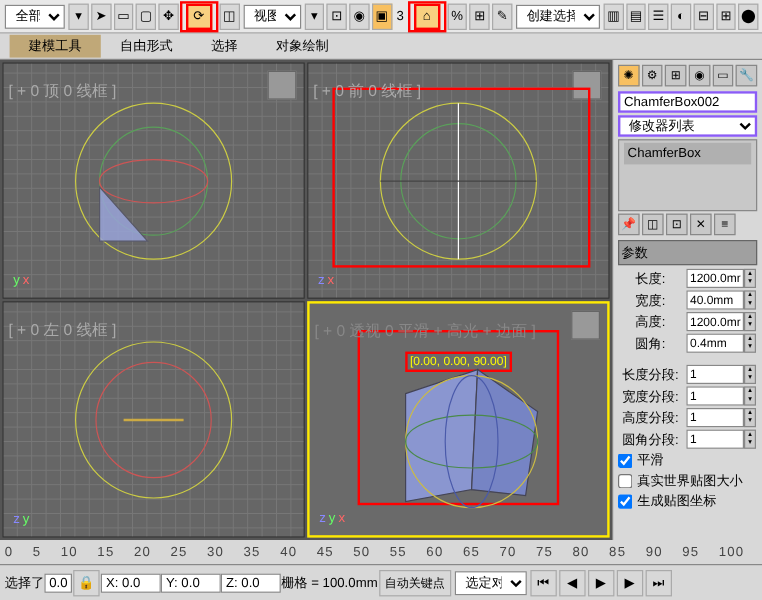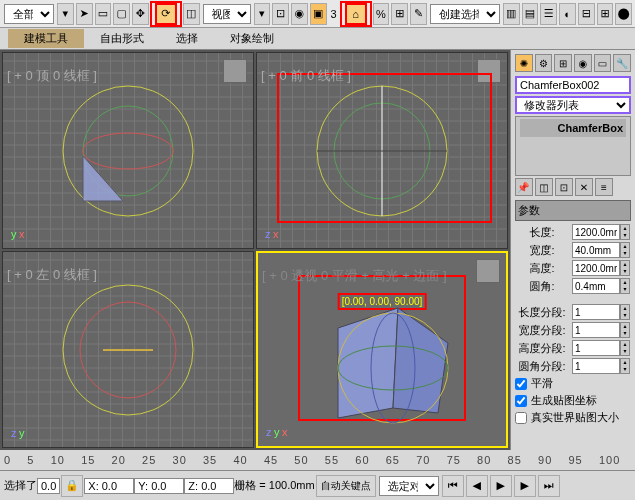--- a/index.html
+++ b/index.html
@@ -151,21 +151,21 @@
       <span class="tab-icon active">✺</span>
       <span class="tab-icon">⚙</span>
       <span class="tab-icon">⊞</span>
       <span class="tab-icon">◉</span>
       <span class="tab-icon">▭</span>
       <span class="tab-icon">🔧</span>
     </div>
     <input class="namefield" value="ChamferBox002" style="">
     <select class="namefield"><option>修改器列表</option></select>
     <div class="collapsebox">
-      <div style="font-weight:bold;text-align:right;padding:3px;background:#b0b0b0">ChamferBox</div>
+      <div style="font-weight:normal;text-align:left;padding:3px;background:#b0b0b0">ChamferBox</div>
     </div>
     <div class="tabrow">
       <span class="tab-icon">📌</span>
       <span class="tab-icon">◫</span>
       <span class="tab-icon">⊡</span>
       <span class="tab-icon">✕</span>
       <span class="tab-icon">≡</span>
     </div>
 
     <div class="paramheader">参数</div>
@@ -252,26 +252,26 @@
             <div>▾</div>
           </div>
         </div>
       </div>
 
     <div class="chk">
         <input type="checkbox" checked="" style="">
         <span>平滑</span>
       </div>
     <div class="chk">
+        <input type="checkbox" style="">
+        <span>真实世界贴图大小</span>
+      </div>
+    <div class="chk">
         <input type="checkbox" checked="" style="">
         <span>生成贴图坐标</span>
-      </div>
-    <div class="chk">
-        <input type="checkbox" style="">
-        <span>真实世界贴图大小</span>
       </div>
   </div>
 </div>
 
 <div class="timeline">
   <span style="letter-spacing:1px;white-space:pre">0    5    10    15    20    25    30    35    40    45    50    55    60    65    70    75    80    85    90    95    100</span>
 </div>
 
 <div class="statusbar">
   <span>选择了</span>

